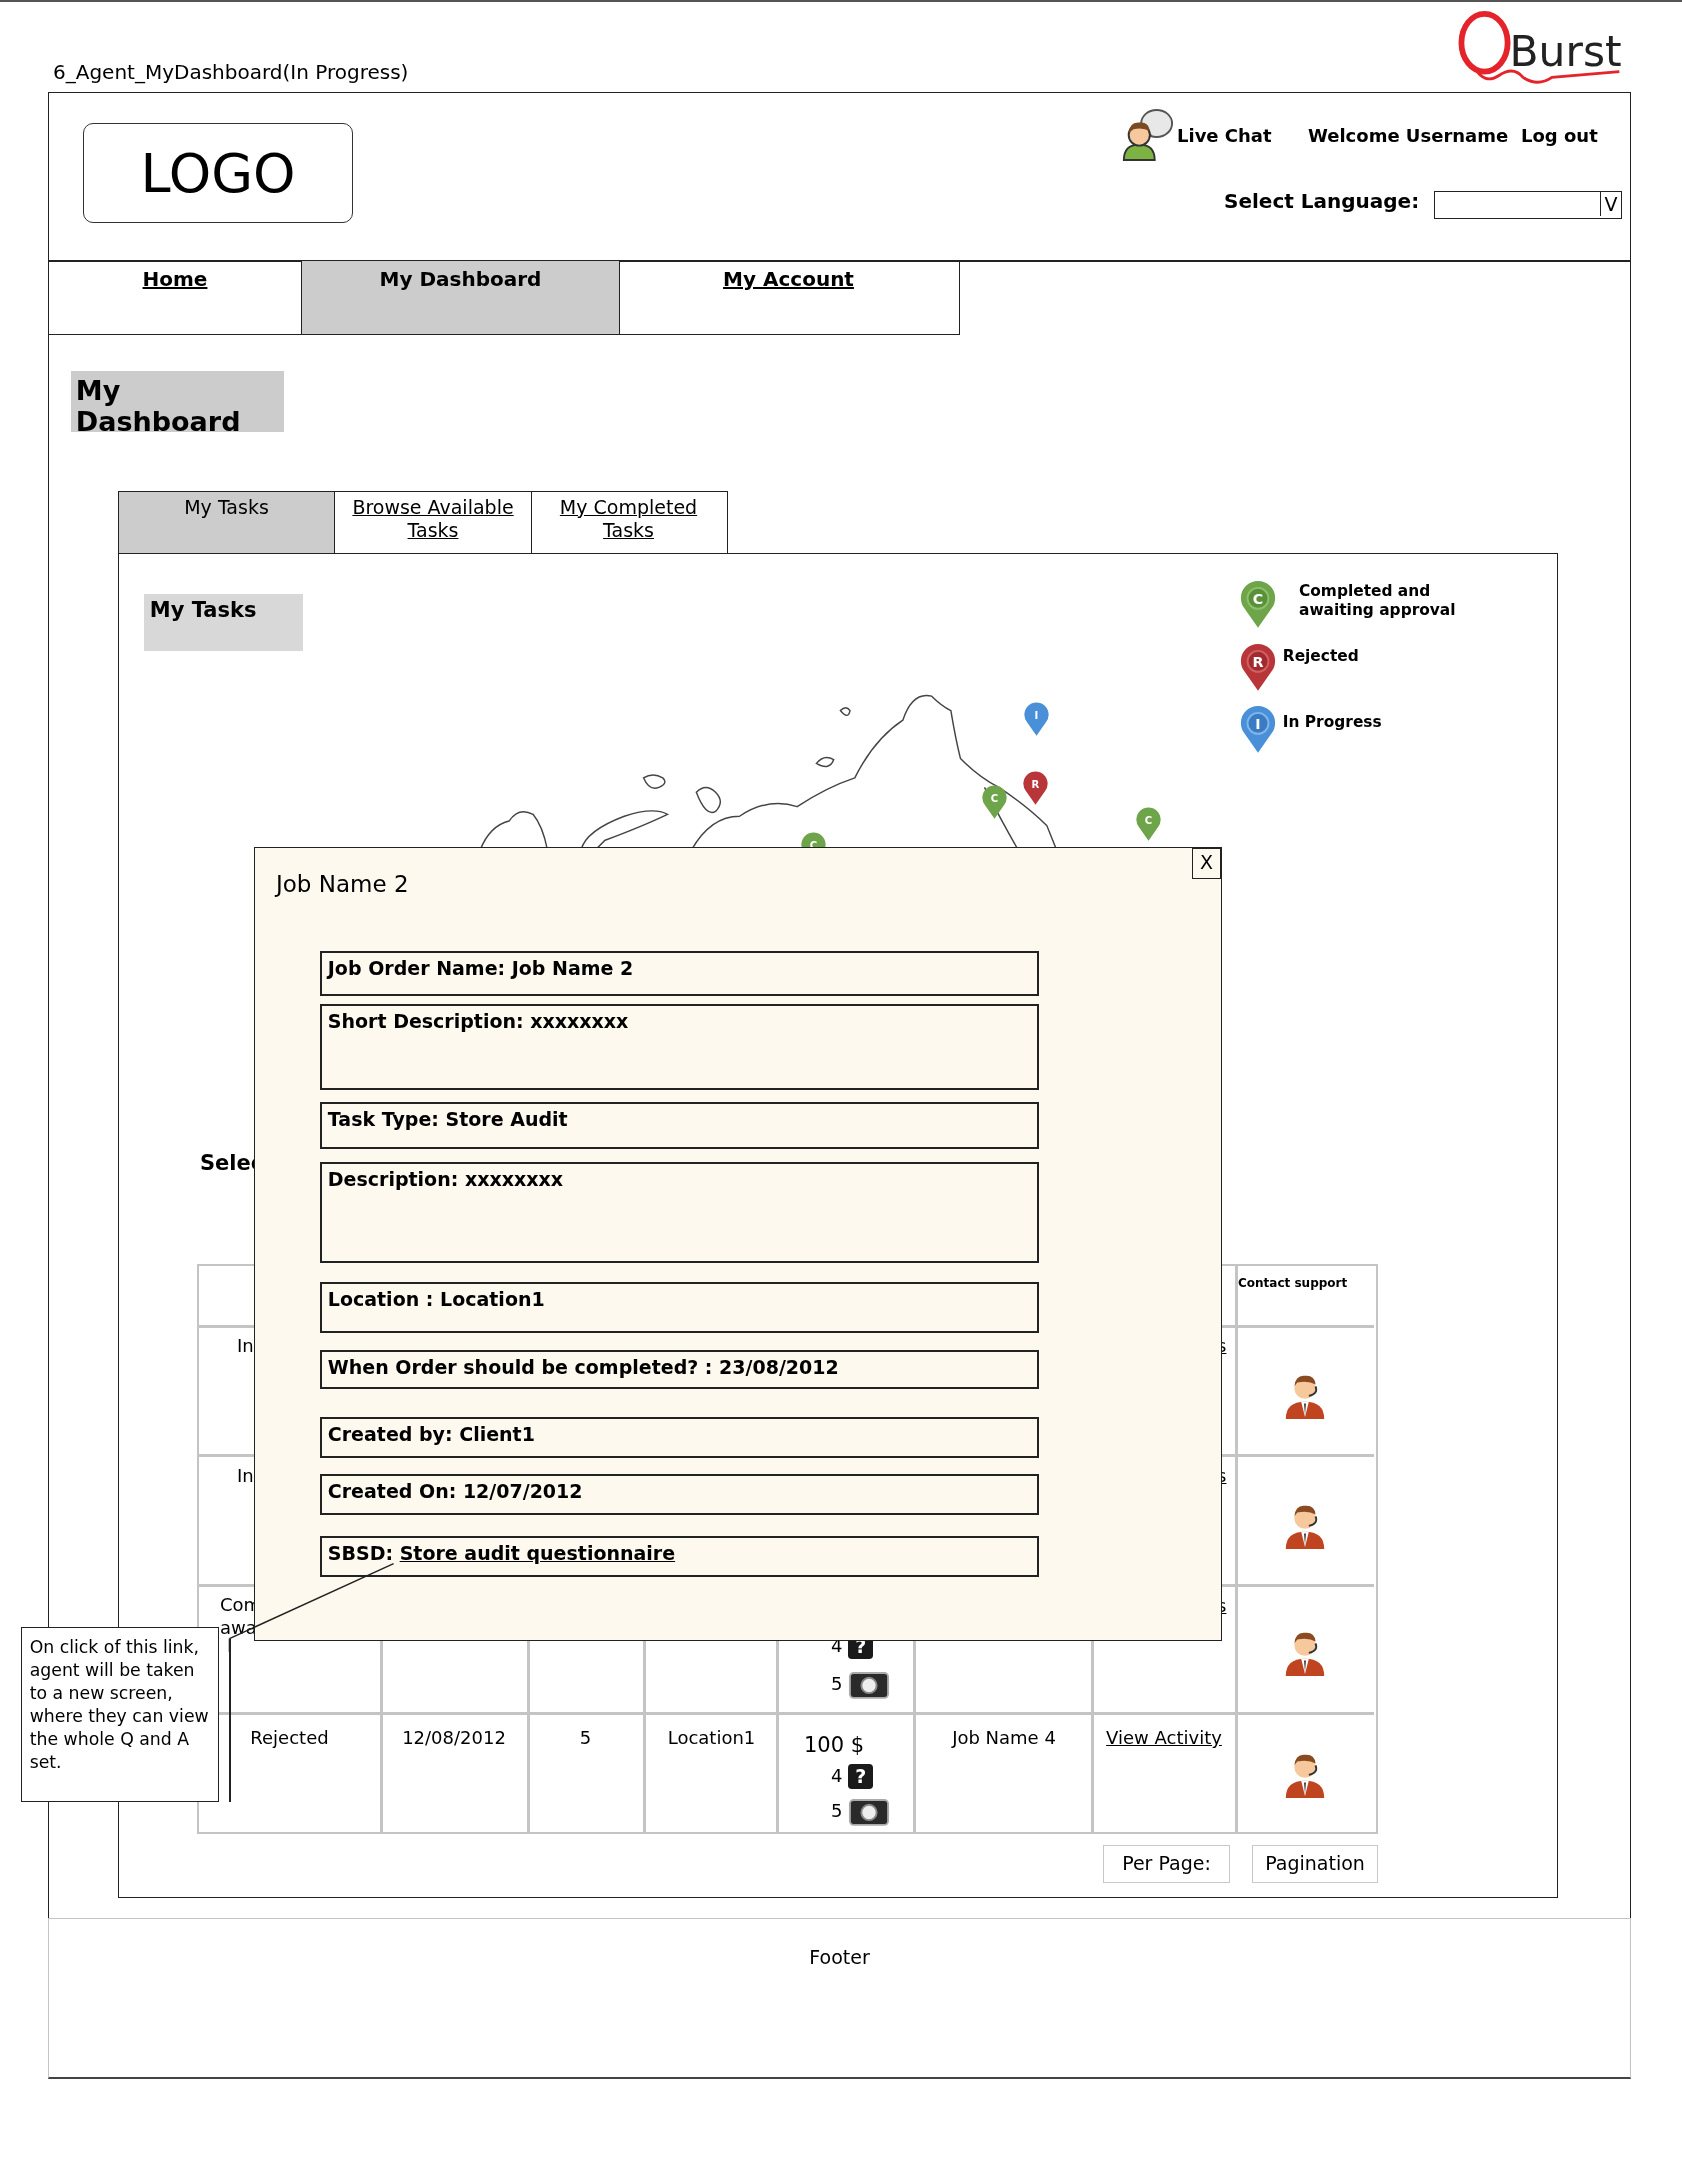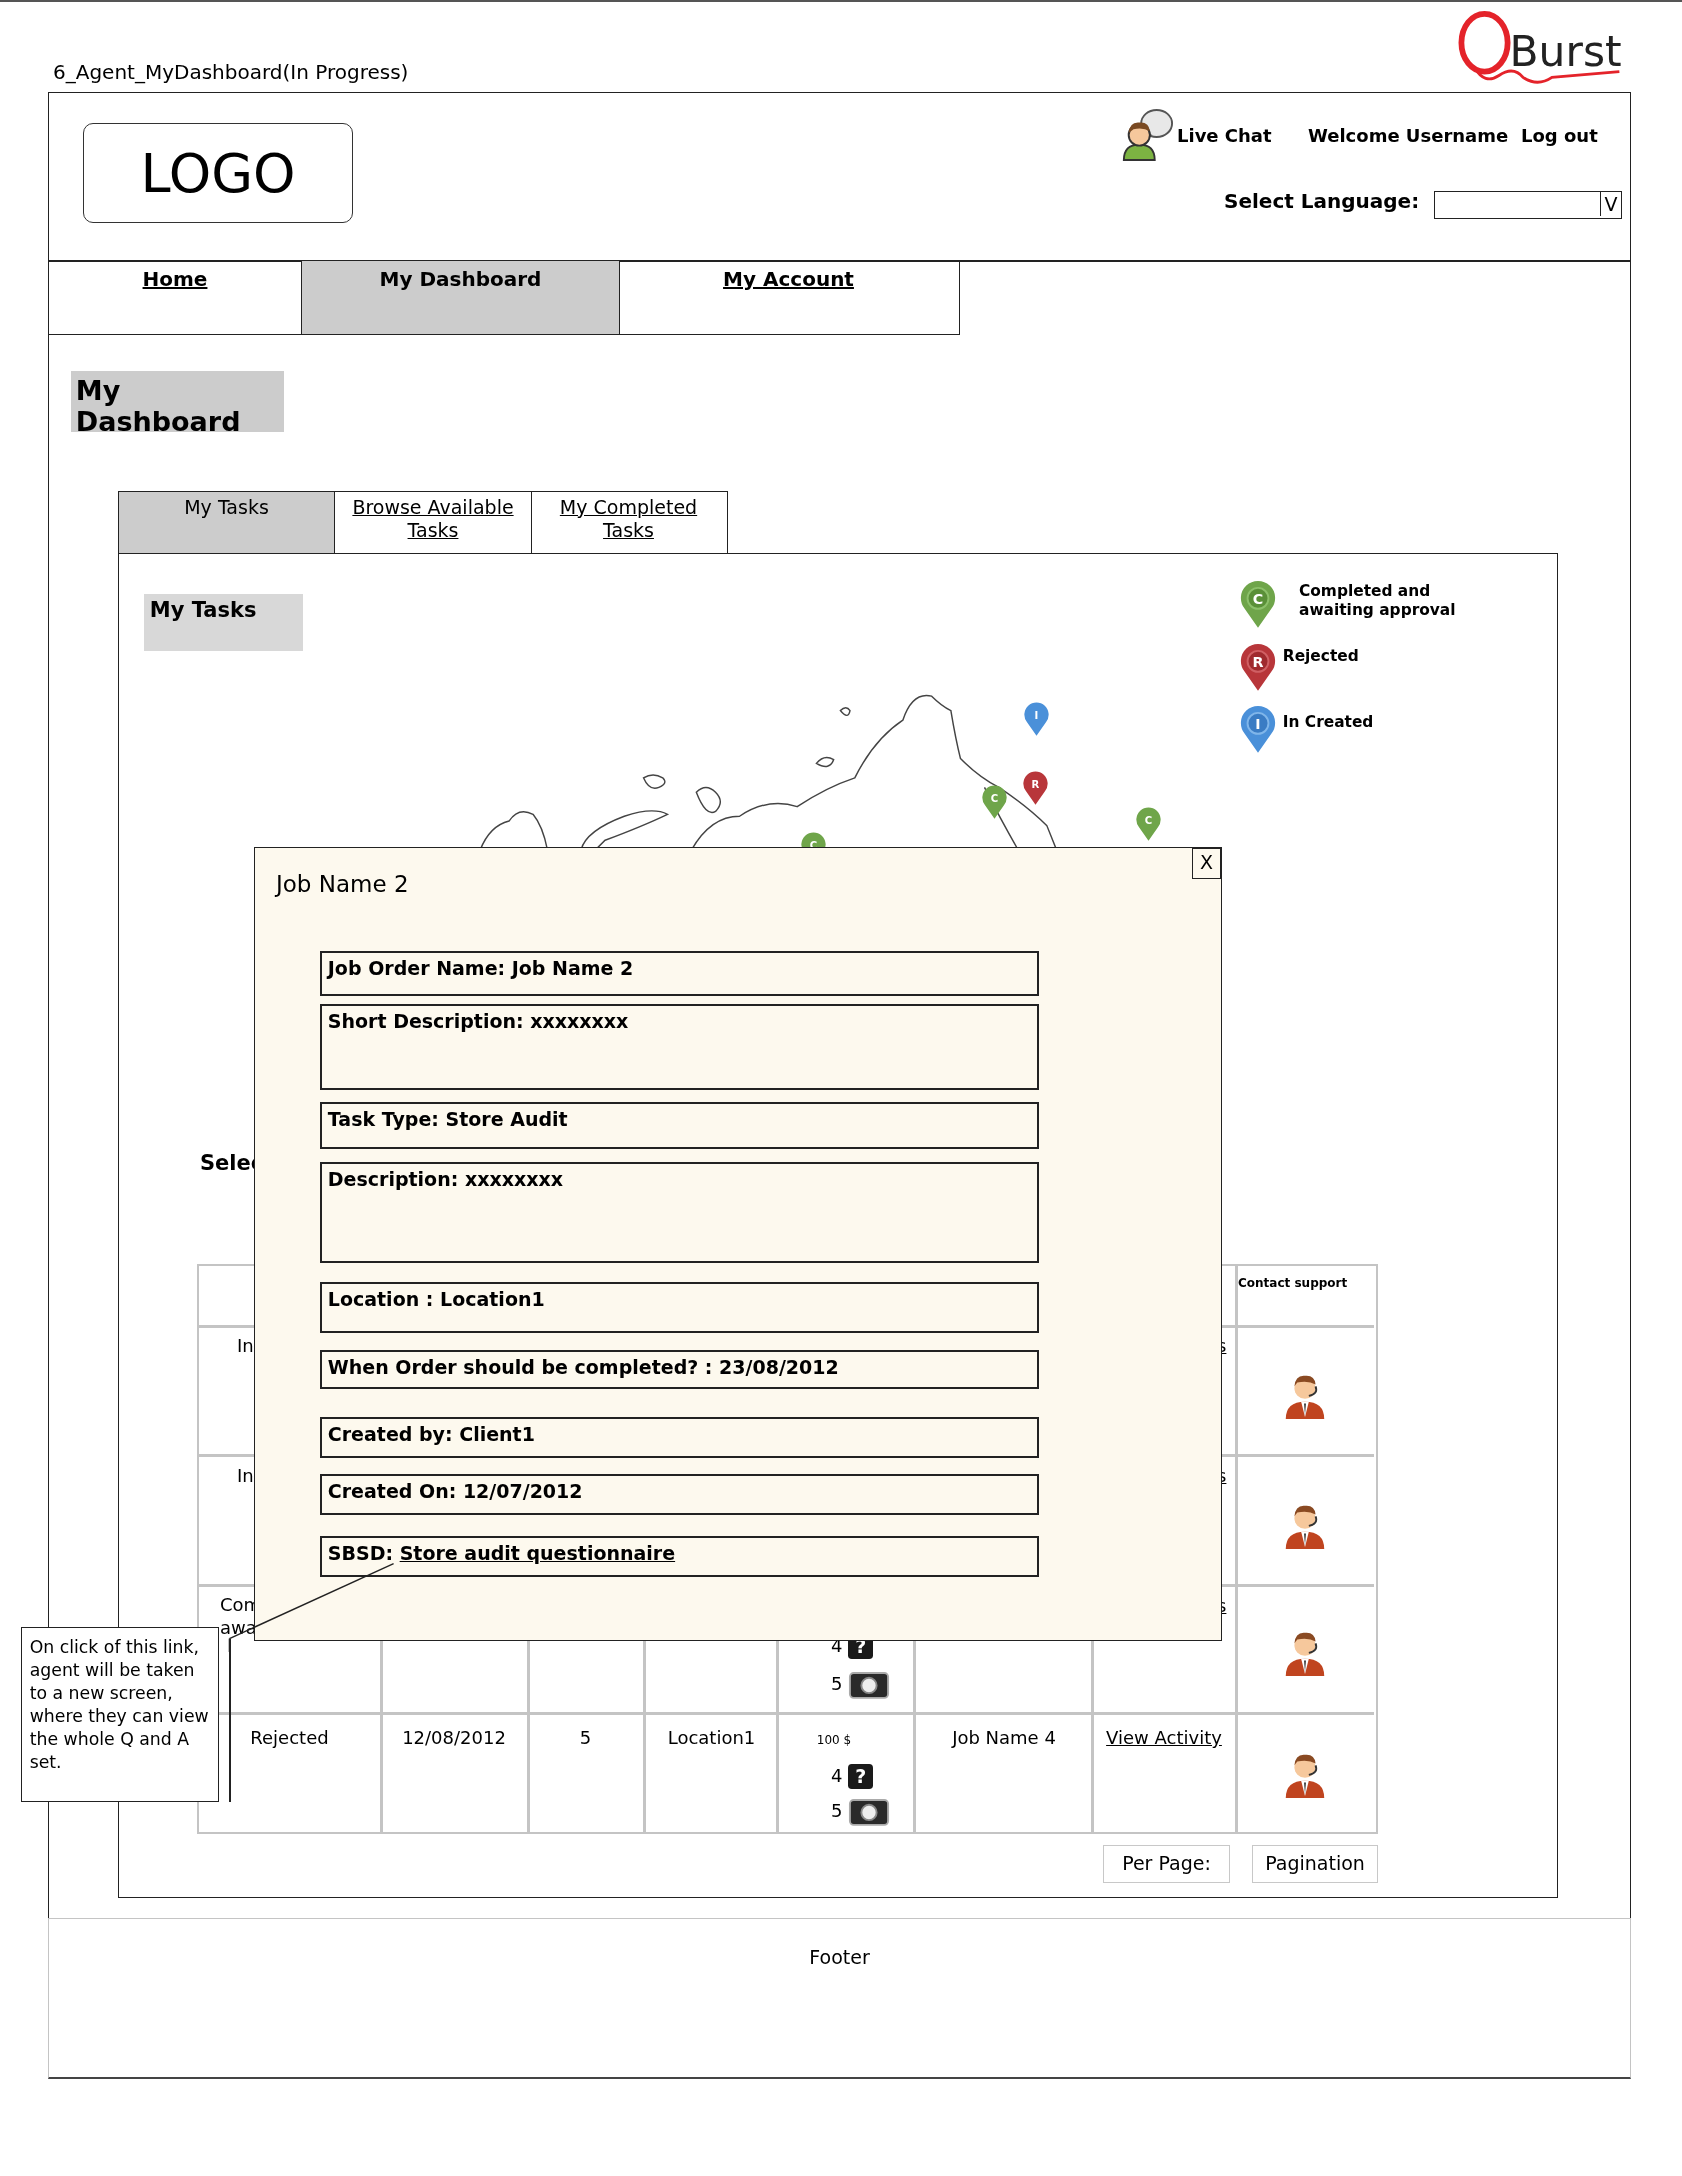--- a/index.html
+++ b/index.html
@@ -144,21 +144,21 @@
         <text x="20" y="25" font-size="15" font-weight="bold" fill="#fff" text-anchor="middle" font-family="DejaVu Sans, sans-serif">R</text>
       </svg>
     <div style="margin-left:5.8px; margin-top:3.8px;">Rejected</div>
   </div>
   <div class="legend-row">
     <svg class="pin" viewBox="0 0 40 52" style="font-size:16px">
         <path d="M20 50 L6 30 A18 18 0 1 1 34 30 Z" fill="#4a90d9"></path>
         <circle cx="20" cy="19" r="11" fill="#3a7cc4" stroke="#80b6ea" stroke-width="2"></circle>
         <text x="20" y="25" font-size="15" font-weight="bold" fill="#fff" text-anchor="middle" font-family="DejaVu Sans, sans-serif">I</text>
       </svg>
-    <div style="margin-left:5.8px; margin-top:7.7px;">In Created</div>
+    <div style="margin-left:5.8px; margin-top:7.7px;">In Progress</div>
   </div>
 </div>
 
 <div class="abs map">
   <svg width="730" height="178" viewBox="0 0 760 185" fill="none" stroke="#444" stroke-width="1.5">
     <path d="M20 185 Q30 160 50 155 Q60 140 75 148 Q85 160 90 185"></path>
     <path d="M125 185 Q130 165 170 150 Q200 140 215 148 Q190 160 150 175 L140 185"></path>
     <path d="M190 110 q10 -6 20 0 q6 6 -4 10 q-10 4 -16 -10 Z"></path>
     <path d="M245 125 q10 -10 20 0 q10 10 0 20 q-10 6 -20 -20 Z"></path>
     <path d="M240 185 Q260 150 290 150 Q320 130 350 140 Q380 120 410 110 Q430 70 460 50 Q470 20 490 25 Q500 35 510 40 Q515 70 520 90 Q540 110 560 120 Q590 140 610 160 L620 185"></path>
@@ -251,21 +251,21 @@
       <path d="M25 38 L26 50 L27 38 Z" fill="#333"></path>
       <circle cx="26" cy="22" r="11" fill="#f6c89c"></circle>
       <path d="M15 20 Q16 8 26 9 Q36 8 37 18 Q30 14 18 16 Z" fill="#8a4a22"></path>
       <path d="M37 20 Q40 28 30 30" stroke="#333" stroke-width="2" fill="none"></path>
     </svg>
 
   <div class="abs cell-text" style="left:0; width:181px; top:461px;">Rejected</div>
   <div class="abs cell-text" style="left:183px; width:144px; top:461px;">12/08/2012</div>
   <div class="abs cell-text" style="left:330px; width:113px; top:461px;">5</div>
   <div class="abs cell-text" style="left:447px; width:131px; top:461px;">Location1</div>
-  <div class="abs cell-text" style="left:580px; width:110px; top:467px; font-size:12px;">100 $</div>
+  <div class="abs cell-text" style="left:580px; width:110px; top:467px; font-size:21px;">100 $</div>
   <div class="abs cell-text" style="left:632px; top:498px;">
     <span>4</span>
     <span class="q-icon">?</span>
   </div>
   <div class="abs cell-text" style="left:632px; top:530px;">
     <span>5</span>
     <svg class="cam-icon" viewBox="0 0 44 32">
         <rect x="2" y="4" width="40" height="26" rx="4" fill="#2a2a2a" stroke="#aaa" stroke-width="2"></rect>
         <circle cx="22" cy="17" r="8" fill="#eee" stroke="#888" stroke-width="2"></circle>
       </svg>

